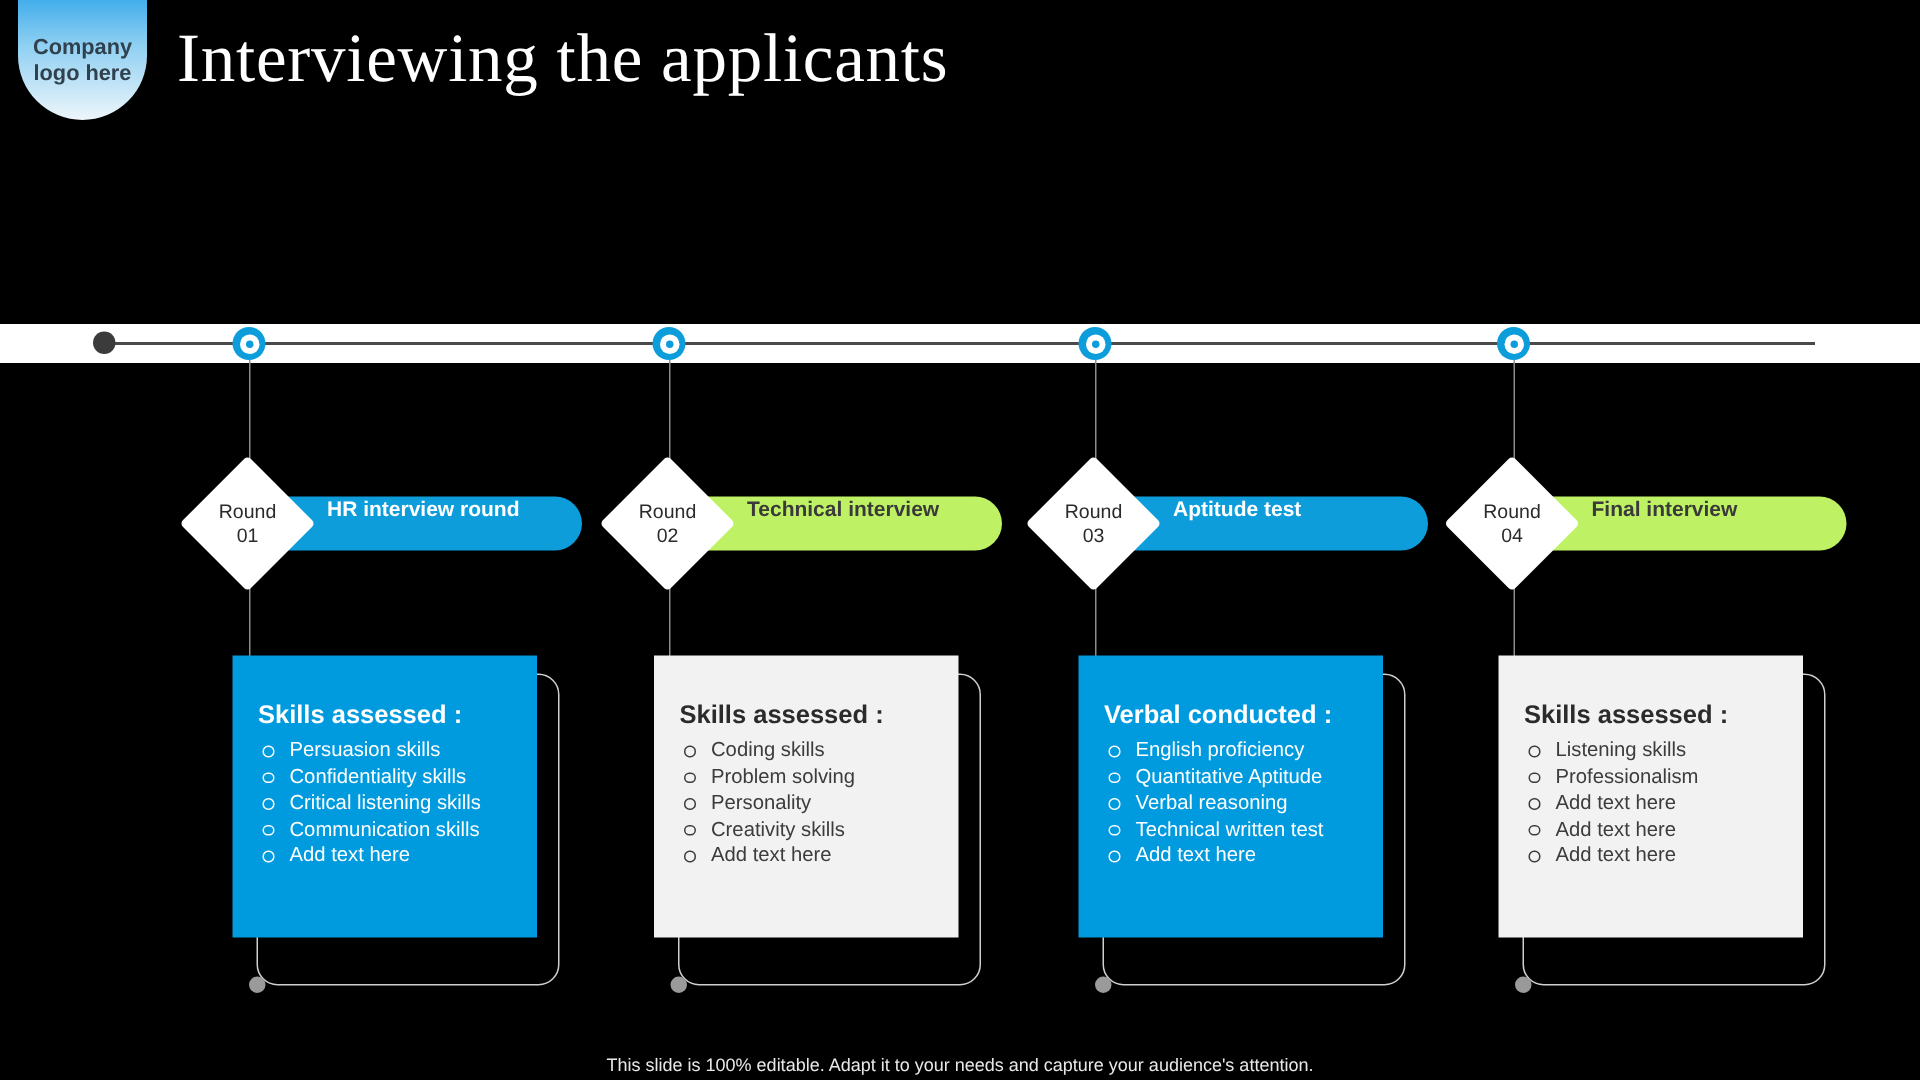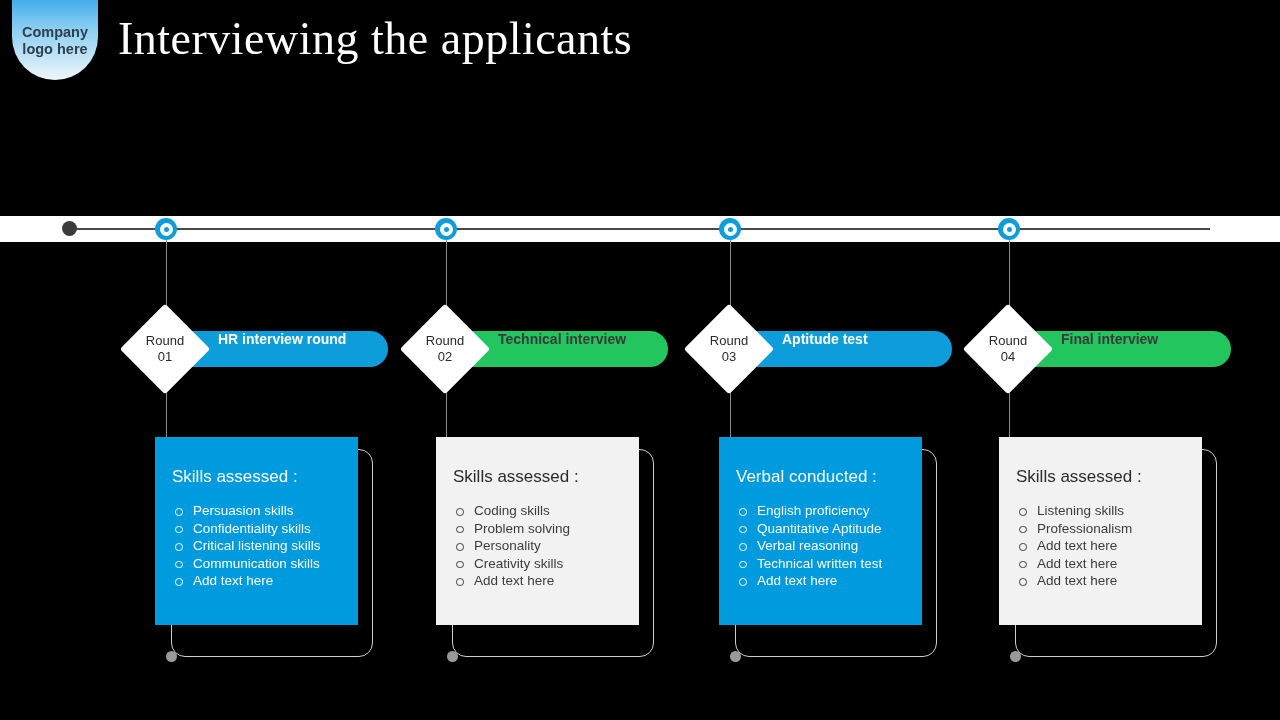--- a/index.html
+++ b/index.html
@@ -86,21 +86,21 @@
   .pill {
     position: absolute; left: 40px; top: 0;
     height: 36px; width: 215px;
     border-radius: 0 18px 18px 0;
     display: flex; 
     padding-left: 45px;
     font-size: 14px; font-weight: bold;
     white-space: nowrap;
   }
   .pill.blue  { background: #0d9ddb; color: #ffffff; }
-  .pill.light { background: #22c55e; color: #3a3a3a; }
+  .pill.light { background: #bef264; color: #3a3a3a; }
 
   .diamond {
     position: absolute; left: 0; top: -14px;
     width: 64px; height: 64px;
     background: #ffffff;
     transform: rotate(45deg);
     border-radius: 3px;
   }
   .diamond-label {
     position: absolute; left: -2px; top: -14px;
@@ -126,21 +126,21 @@
     background: #9a9a9a;
   }
   .card-box {
     position: absolute; left: 0; top: 0;
     width: 203px; height: 188px;
     padding: 30px 14px 10px 17px;
   }
   .card-box.blue  { background: #009ade; }
   .card-box.light { background: #f2f2f2; }
   .card-head {
-    font-size: 17px; font-weight: normal; margin-bottom: 15px;
+    font-size: 17px; font-weight: bold; margin-bottom: 4px;
   }
   .card-box.blue  .card-head { color: #ffffff; }
   .card-box.light .card-head { color: #2b2b2b; }
   .card-list { list-style: none; }
   .card-list li {
     font-size: 13.5px; line-height: 17.6px;
     position: relative; padding-left: 21px;
   }
   .card-list li::before {
     content: ""; position: absolute; left: 3px; top: 6px;
@@ -298,13 +298,14 @@
             <li>Listening skills</li>
             <li>Professionalism</li>
             <li>Add text here</li>
             <li>Add text here</li>
             <li>Add text here</li>
           </ul>
         </div>
       </div>
     </div>
 
+  <div class="footer">This slide is 100% editable. Adapt it to your needs and capture your audience's attention.</div>
 </div>
 
 </body></html>

